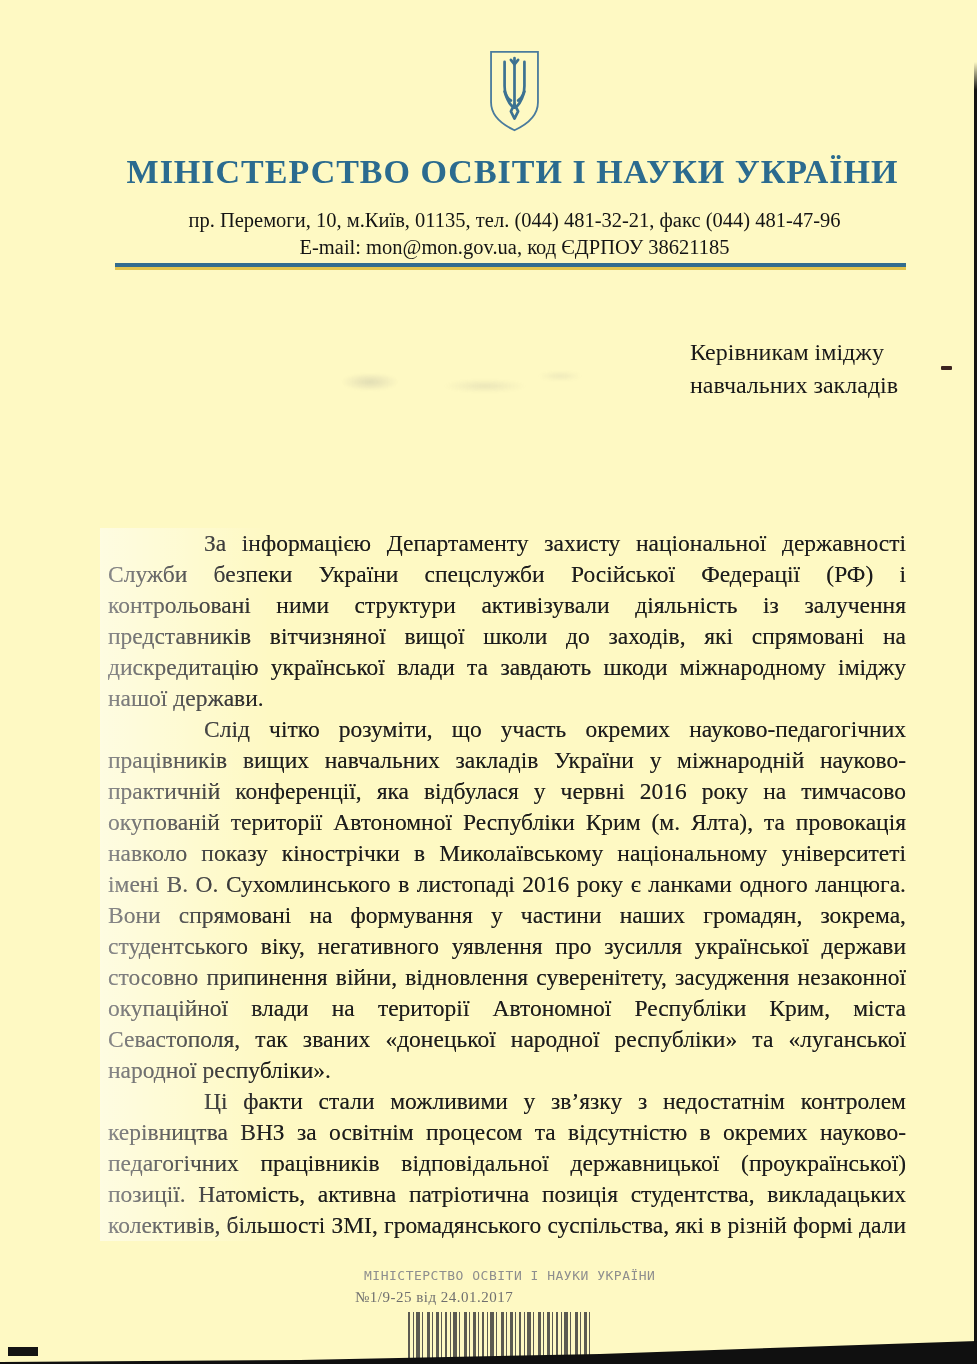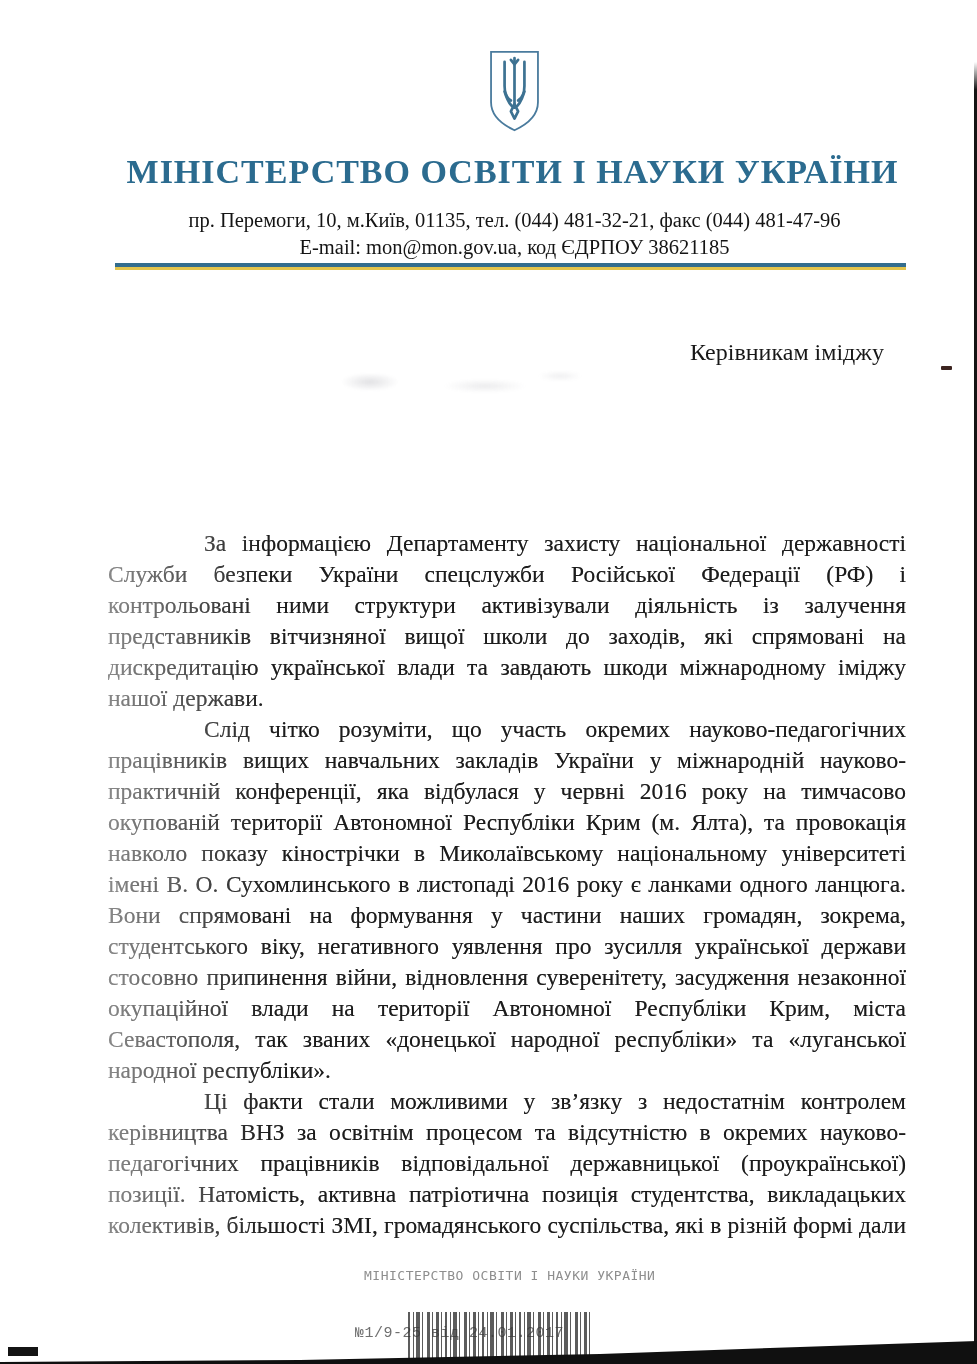--- a/index.html
+++ b/index.html
@@ -1,21 +1,21 @@
 <!DOCTYPE html>
 <html lang="uk"><head>
 <meta charset="utf-8">
 <style>
   html, body { margin: 0; padding: 0; background: #888; }
   .page {
     position: relative;
     width: 977px;
     height: 1364px;
     margin: 0 auto;
-    background: #ffffff;
+    background: #fef9c3;
     overflow: hidden;
     font-family: "Liberation Serif", "DejaVu Serif", serif;
     color: #1e1e1e;
   }
 
   
   .emblem {
     position: absolute;
     left: 486px; top: 50px;
     width: 57px; height: 83px;
@@ -98,25 +98,24 @@
     position: absolute;
     left: 364px; top: 1268px;
     font-family: "DejaVu Sans Mono", monospace;
     font-size: 13px;
     letter-spacing: 0.5px;
     color: #8e8e8e;
   }
   .stamp-ref {
     position: absolute;
     left: 355px; top: 1289px;
-    font-family: Liberation Mono, monospace;
+    font-family: Liberation Serif, serif;
     font-size: 15px;
     letter-spacing: 0.5px;
     color: #6f6f6f;
-    margin-top: 36px;
   }
   .barcode {
     position: absolute;
     left: 408px; top: 1312px;
     width: 182px; height: 52px;
     opacity: .82;
     background: repeating-linear-gradient(90deg,
       #383838 0 2px,  transparent 2px 5px,
       #383838 5px 6px,  transparent 6px 8px,
       #383838 8px 12px, transparent 12px 14px,
@@ -163,20 +162,21 @@
   <div class="contact-line l1">пр. Перемоги, 10, м.Київ, 01135, тел. (044) 481-32-21, факс (044) 481-47-96</div>
   <div class="contact-line l2">E-mail: mon@mon.gov.ua, код ЄДРПОУ 38621185</div>
 
   <div class="flag-rule">
     <div class="stripe-blue"></div>
     <div class="stripe-yellow"></div>
   </div>
 
   <div class="addressee">
     <div>Керівникам іміджу</div>
+    <div>навчальних закладів</div>
   </div>
   <div class="pen-dash"></div>
   <div class="scan-smudge"></div>
 
   <div class="letter-body">
     <div class="paragraph endleft">
         <div class="line">За інформацією Департаменту захисту національної державності</div>
         <div class="line">Служби безпеки України спецслужби Російської Федерації (РФ) і</div>
         <div class="line">контрольовані ними структури активізували діяльність із залучення</div>
         <div class="line">представників вітчизняної вищої школи до заходів, які спрямовані на</div>

